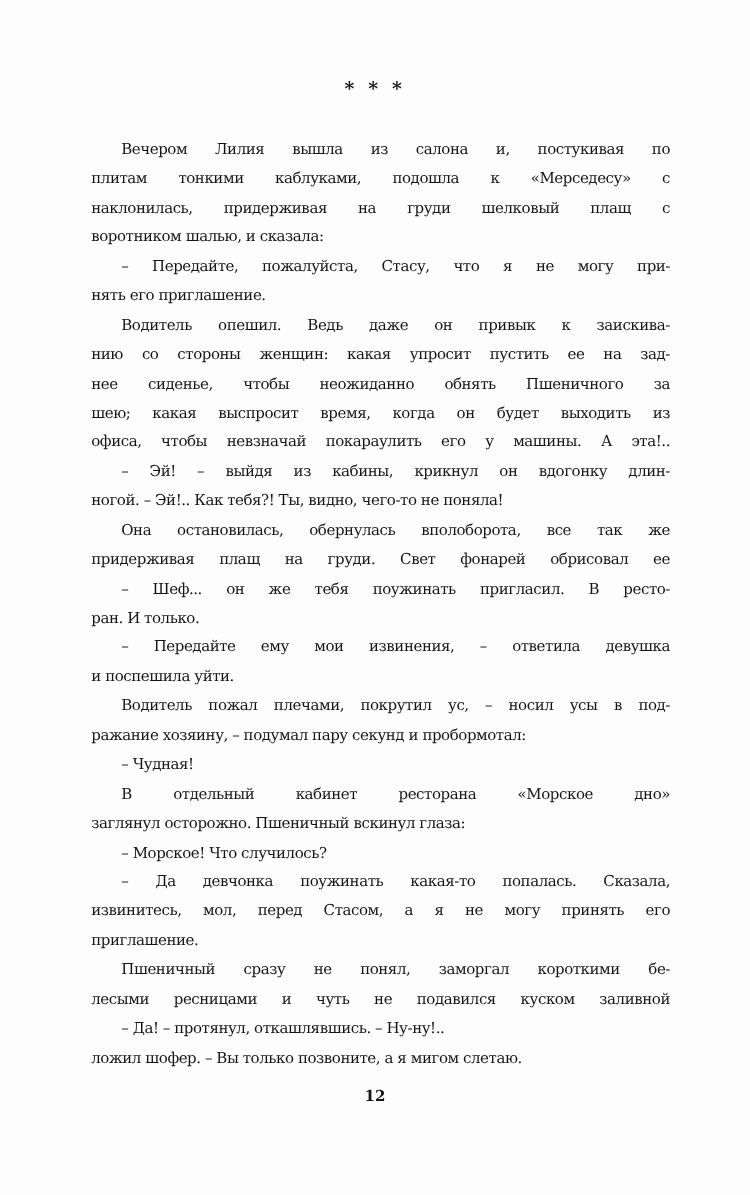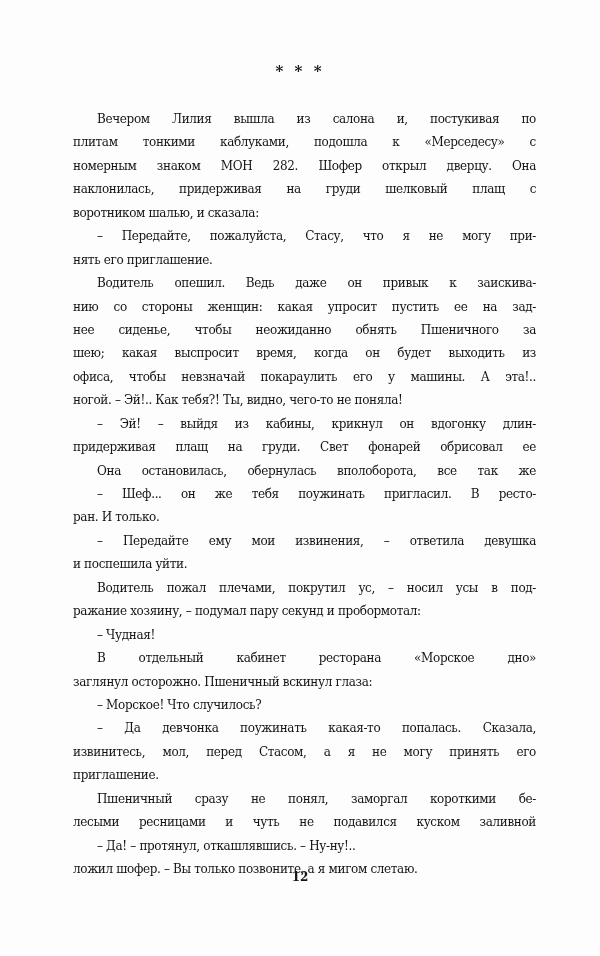--- a/index.html
+++ b/index.html
@@ -65,34 +65,33 @@
   </style>
 </head>
 <body>
 
 <div class="page">
   <div class="separator">* * *</div>
 
   <div class="text-block">
     <span class="line indent">Вечером Лилия вышла из салона и, постукивая по</span>
     <span class="line">плитам тонкими каблуками, подошла к «Мерседесу» с</span>
-    <span class="line">номерным знаком МОН 282. Шофер открыл дверцу. Она</span>
     <span class="line">наклонилась, придерживая на груди шелковый плащ с</span>
     <span class="line last">воротником шалью, и сказала:</span>
     <span class="line indent">– Передайте, пожалуйста, Стасу, что я не могу при-</span>
     <span class="line last">нять его приглашение.</span>
     <span class="line indent">Водитель опешил. Ведь даже он привык к заискива-</span>
     <span class="line">нию со стороны женщин: какая упросит пустить ее на зад-</span>
     <span class="line">нее сиденье, чтобы неожиданно обнять Пшеничного за</span>
     <span class="line">шею; какая выспросит время, когда он будет выходить из</span>
     <span class="line">офиса, чтобы невзначай покараулить его у машины. А эта!..</span>
+    <span class="line indent">– Эй! – выйдя из кабины, крикнул он вдогонку длин-</span>
     <span class="line last">ногой. – Эй!.. Как тебя?! Ты, видно, чего-то не поняла!</span>
-    <span class="line indent">– Эй! – выйдя из кабины, крикнул он вдогонку длин-</span>
+    <span class="line indent">Она остановилась, обернулась вполоборота, все так же</span>
     <span class="line">придерживая плащ на груди. Свет фонарей обрисовал ее</span>
-    <span class="line indent">Она остановилась, обернулась вполоборота, все так же</span>
     <span class="line indent">– Шеф... он же тебя поужинать пригласил. В ресто-</span>
     <span class="line last">ран. И только.</span>
     <span class="line indent">– Передайте ему мои извинения, – ответила девушка</span>
     <span class="line last">и поспешила уйти.</span>
     <span class="line indent">Водитель пожал плечами, покрутил ус, – носил усы в под-</span>
     <span class="line last">ражание хозяину, – подумал пару секунд и пробормотал:</span>
     <span class="line indent last">– Чудная!</span>
     <span class="line indent">В отдельный кабинет ресторана «Морское дно»</span>
     <span class="line last">заглянул осторожно. Пшеничный вскинул глаза:</span>
     <span class="line indent last">– Морское! Что случилось?</span>

